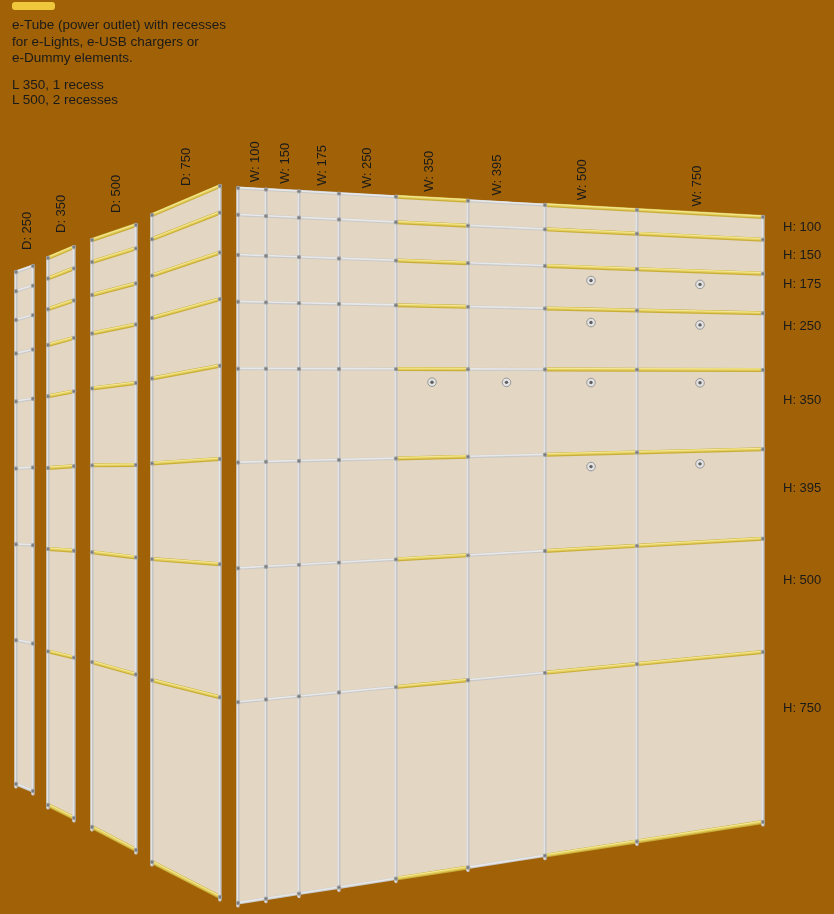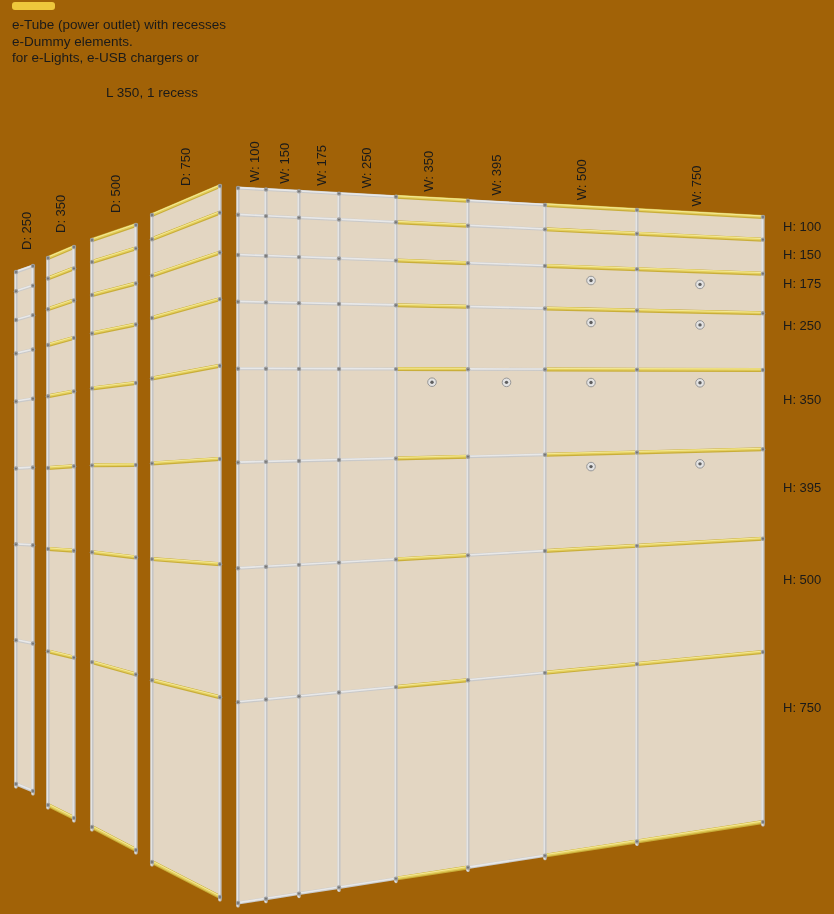--- a/index.html
+++ b/index.html
@@ -1,39 +1,40 @@
 <!DOCTYPE html>
 <html><head>
 <meta charset="utf-8">
 <style>
   html,body{margin:0;padding:0;background:#ffffff;}
   .stage{position:relative;width:834px;height:914px;background:#a16207;overflow:hidden;
          font-family:"Liberation Sans", sans-serif;color:#1a1a1a;padding-left:48px;}
   .legend{position:absolute;left:12px;top:2px;width:280px;}
   .swatch{width:43px;height:8px;border-radius:3px;margin-bottom:7px;}
   .desc div{font-size:13.5px;line-height:16.5px;}
-  .recesses{margin-top:18px;text-align:center;}
+  .recesses{margin-top:10px;}
   .recesses div{font-size:13.5px;line-height:15.5px;}
   svg{position:absolute;left:0;top:0;}
   svg text{font-family:"Liberation Sans", sans-serif;font-size:13px;fill:#1a1a1a;}
 </style>
 </head>
 <body>
 
 <div class="stage">
 
   <div class="legend">
     <div class="swatch" style="background: rgb(238, 199, 60);"></div>
     <div class="desc">
       <div>e-Tube (power outlet) with recesses</div>
+      <div>for e-Lights, e-USB chargers or</div>
       <div>e-Dummy elements.</div>
-      <div>for e-Lights, e-USB chargers or</div>
     </div>
     <div class="recesses">
       <div>L 350, 1 recess</div>
+      <div>L 500, 2 recesses</div>
     </div>
   </div>
 
   <svg id="diagram" width="834" height="914" viewBox="0 0 834 914">
       <g>
         <polygon points="16,272 33,266 33,285.6629213483146 16,291.1760299625468" fill="#f4f4f1" fill-opacity="0.8"></polygon>
         <polygon points="16,291.1760299625468 33,285.6629213483146 33,315.1573033707865 16,319.94007490636704" fill="#f4f4f1" fill-opacity="0.8"></polygon>
         <polygon points="16,319.94007490636704 33,315.1573033707865 33,349.5674157303371 16,353.498127340824" fill="#f4f4f1" fill-opacity="0.8"></polygon>
         <polygon points="16,353.498127340824 33,349.5674157303371 33,398.7247191011236 16,401.43820224719104" fill="#f4f4f1" fill-opacity="0.8"></polygon>
         <polygon points="16,401.43820224719104 33,398.7247191011236 33,467.5449438202247 16,468.55430711610484" fill="#f4f4f1" fill-opacity="0.8"></polygon>

